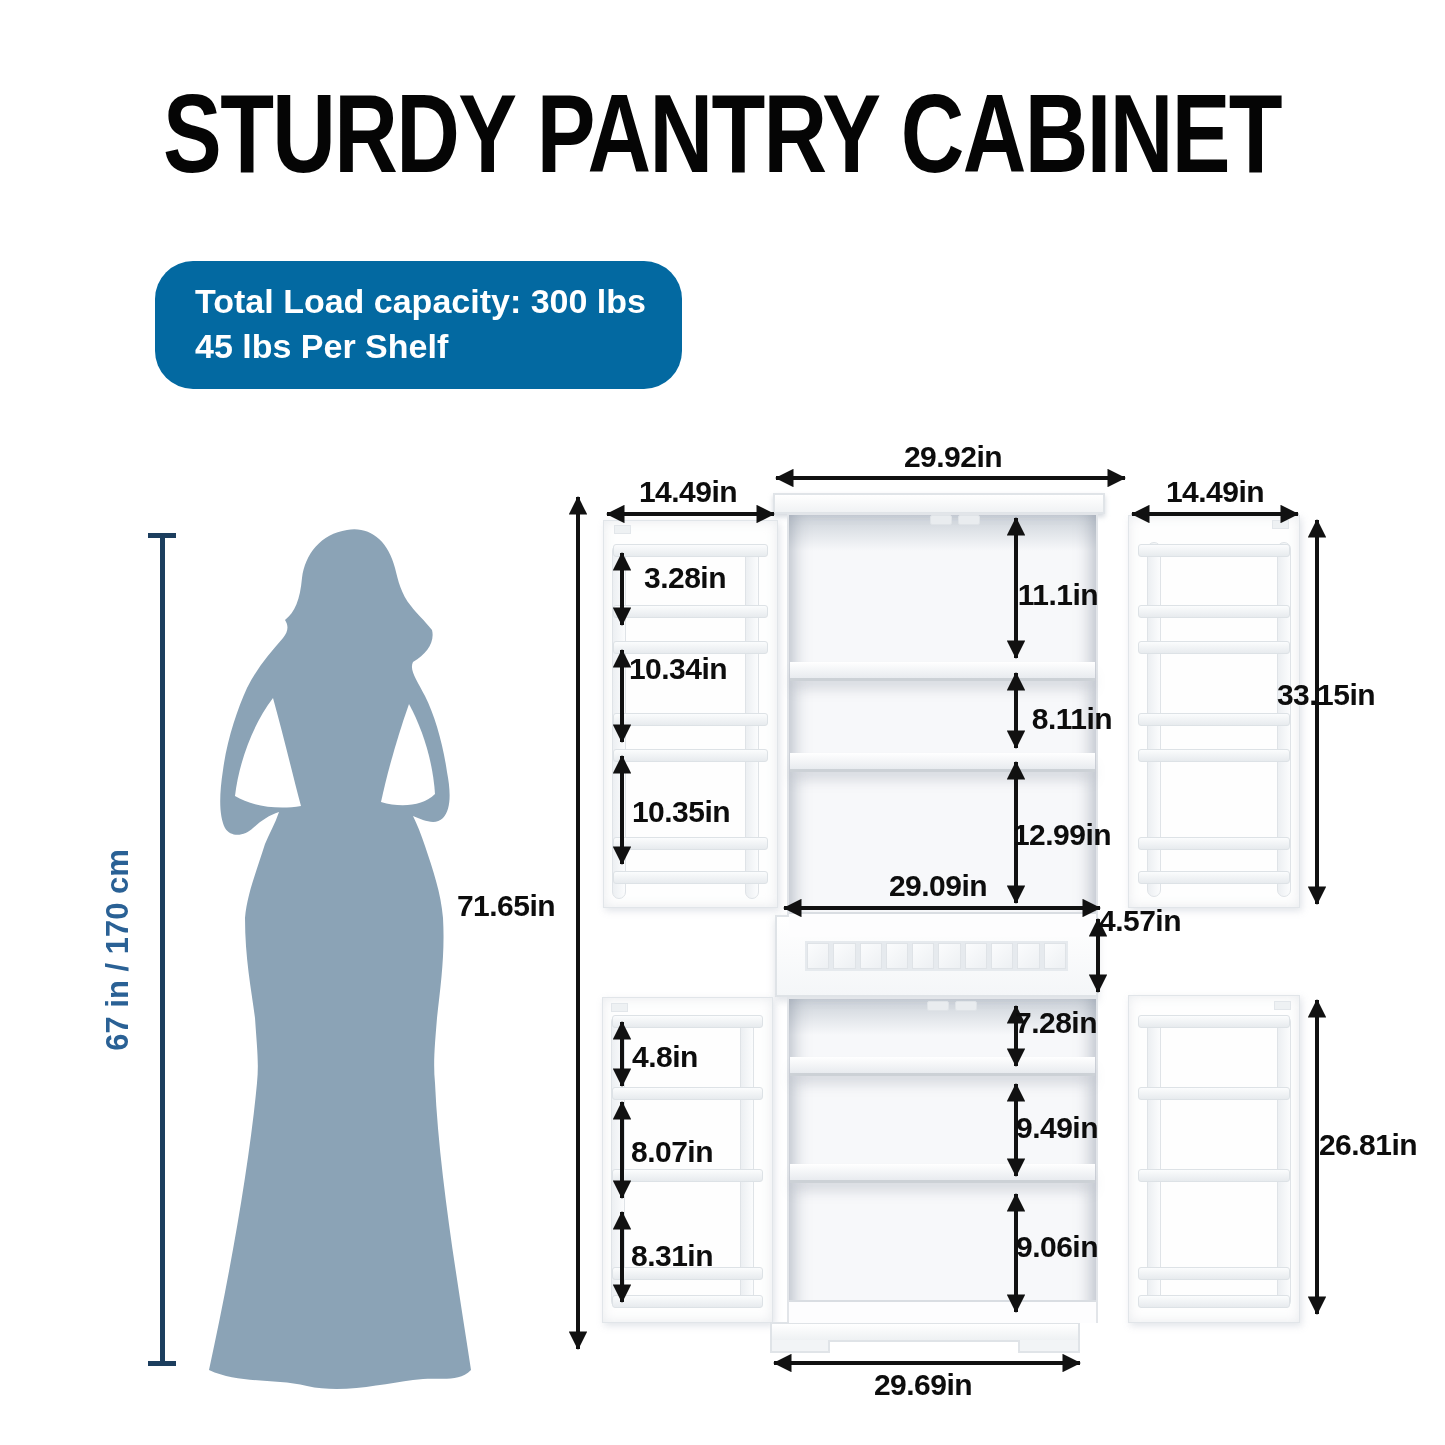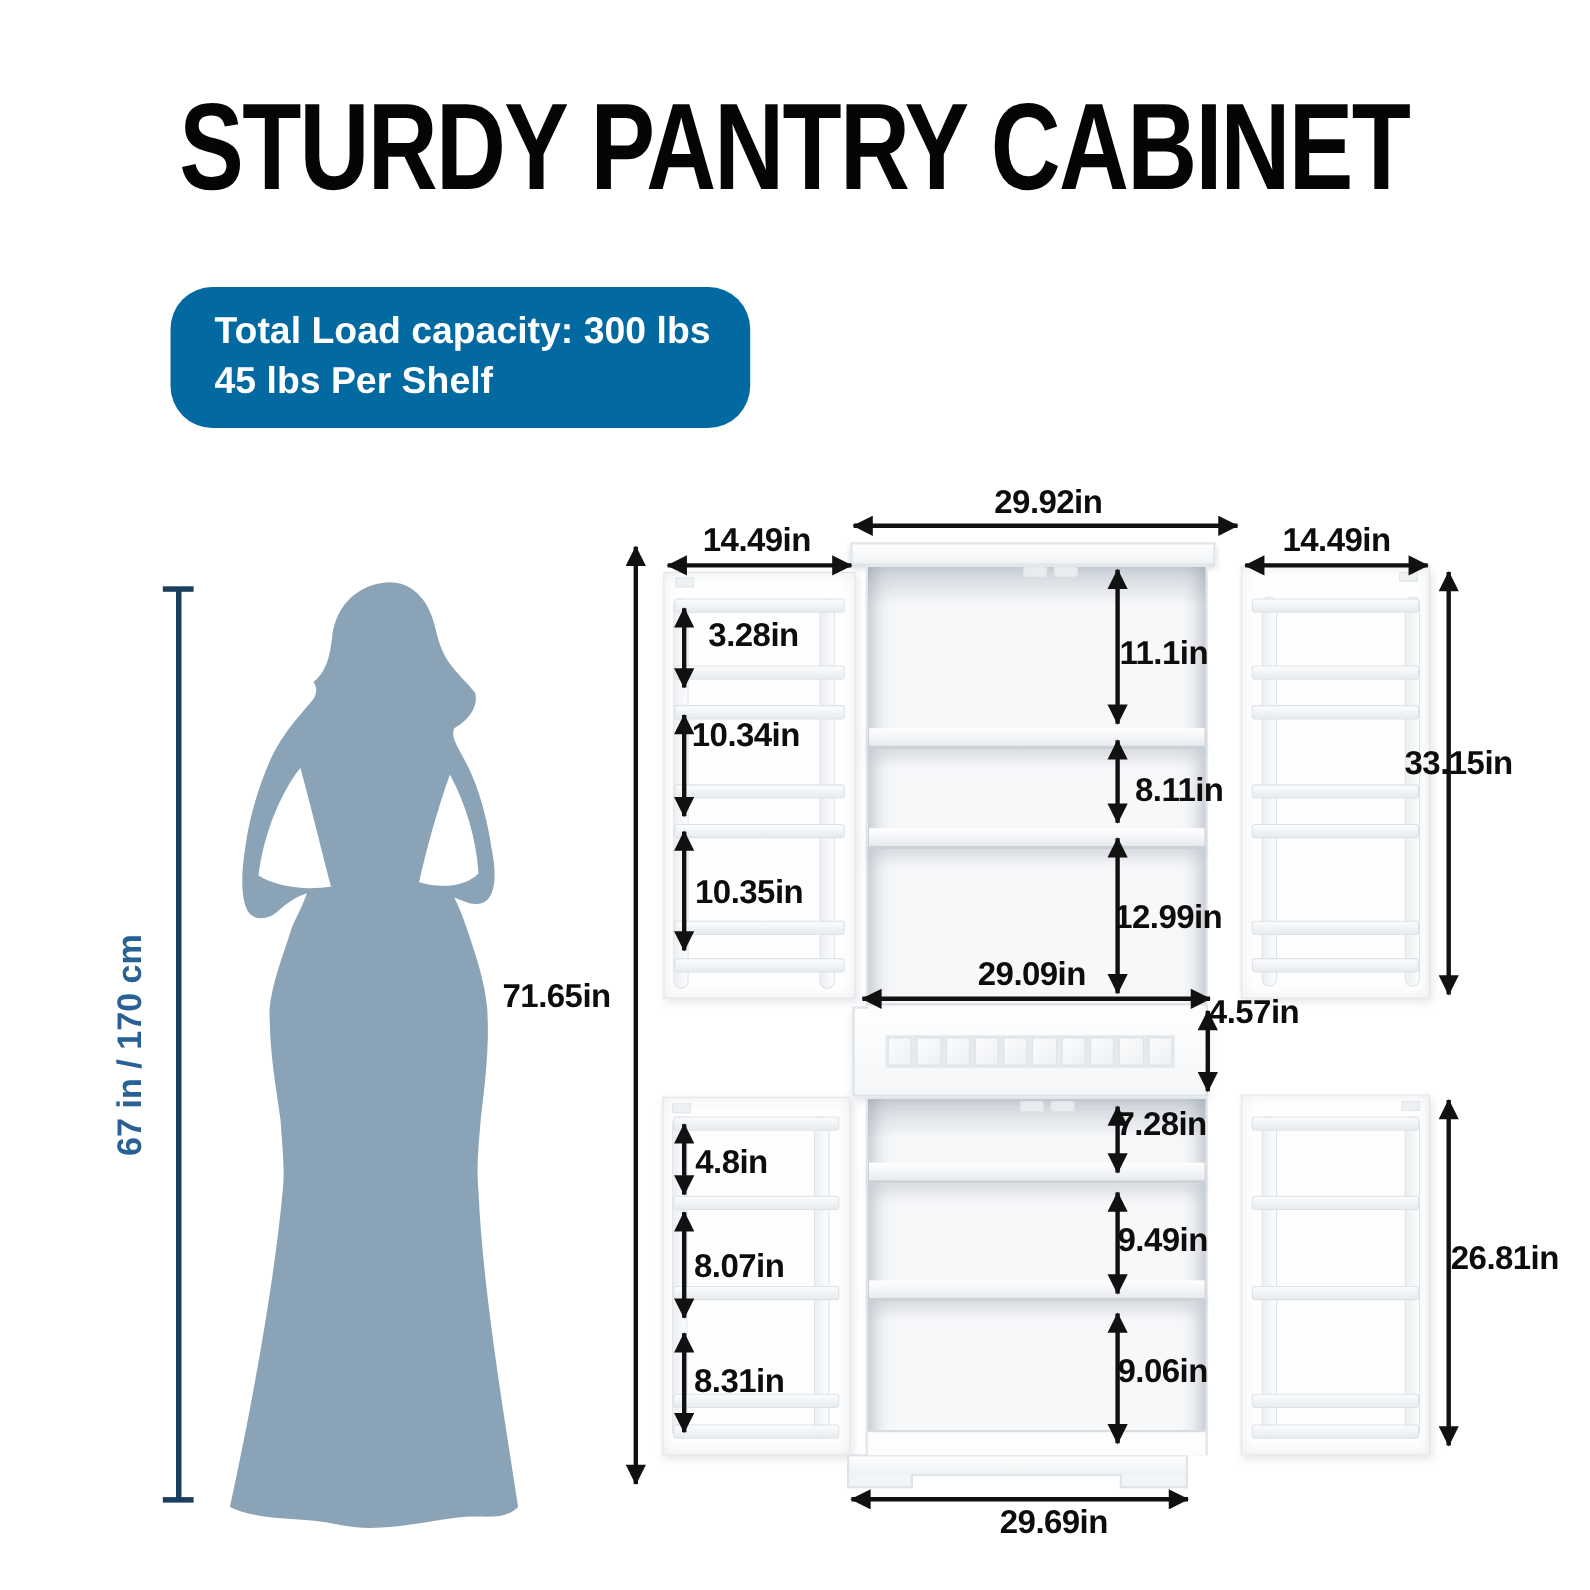--- a/index.html
+++ b/index.html
@@ -239,13 +239,13 @@
 <div class="dim" style="left:938px;top:886px;">29.09in</div>
 <div class="dim" style="left:1326px;top:695px;">33.15in</div>
 <div class="dim" style="left:1140px;top:921px;">4.57in</div>
 <div class="dim" style="left:1056px;top:1023px;">7.28in</div>
 <div class="dim" style="left:1057px;top:1128px;">9.49in</div>
 <div class="dim" style="left:1057px;top:1247px;">9.06in</div>
 <div class="dim" style="left:665px;top:1057px;">4.8in</div>
 <div class="dim" style="left:672px;top:1152px;">8.07in</div>
 <div class="dim" style="left:672px;top:1256px;">8.31in</div>
 <div class="dim" style="left:1368px;top:1145px;">26.81in</div>
-<div class="dim" style="left:923px;top:1385px;margin-left:35px;">29.69in</div>
+<div class="dim" style="left:923px;top:1385px;">29.69in</div>
 
 </body></html>

